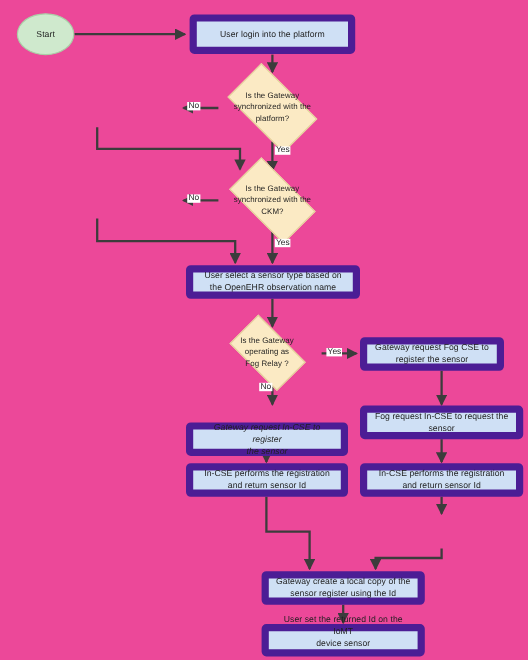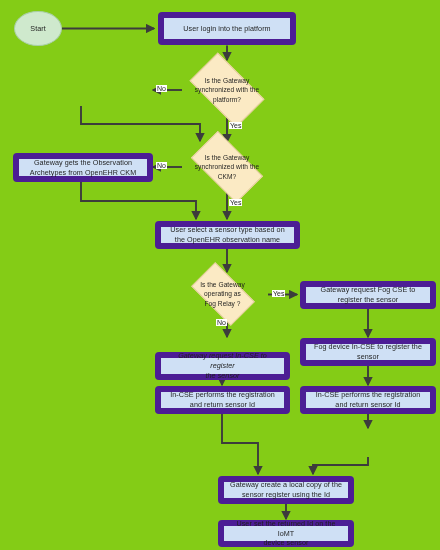--- a/index.html
+++ b/index.html
@@ -7,21 +7,21 @@
     padding: 0;
     background: #ffffff;
   }
   body {
     font-family: "Liberation Sans", sans-serif;
   }
   #canvas {
     position: relative;
     width: 440px;
     height: 550px;
-    background: #84cc16;
+    background: #ec4899;
     overflow: hidden;
   }
   svg.edges {
     position: absolute;
     left: 0;
     top: 0;
     width: 440px;
     height: 550px;
     pointer-events: none;
   }
@@ -146,69 +146,65 @@
   </div>
 
 
   <div class="node decision" style="left:182px; top:141px; width:90px; height:52px;">
     <div class="diamond-bg" style="width:64px;height:38px;left:13px;top:7px;"></div>
     <span class="lbl">Is the Gateway
 synchronized with the
 CKM?</span>
   </div>
 
-  <div class="node process" style="left:13px; top:153px; width:140px; height:29px;">
-    <span class="lbl">Gateway gets the Observation
-Archetypes from OpenEHR CKM</span>
-  </div>
 
   <div class="node process" style="left:155px; top:221px; width:145px; height:28px;">
     <span class="lbl">User select a sensor type based on
 the OpenEHR observation name</span>
   </div>
 
   <div class="node decision" style="left:177px; top:272px; width:91px; height:44px;">
     <div class="diamond-bg" style="width:56px;height:34px;left:18px;top:5px;"></div>
     <span class="lbl">Is the Gateway
 operating as
 Fog Relay ?</span>
   </div>
 
-  <div class="node process" style="left:300px; top:281px; width:136px; height:28px;">
+  <div class="node process" style="left:300px; top:281px; width:120px; height:28px;">
     <span class="lbl">Gateway request Fog CSE  to
 register the sensor</span>
   </div>
 
   <div class="node process" style="left:155px; top:352px; width:135px; height:28px;font-style:italic;">
     <span class="lbl">Gateway request In-CSE  to register
 the sensor</span>
   </div>
 
   <div class="node process" style="left:300px; top:338px; width:136px; height:28px;">
-    <span class="lbl">Fog device In-CSE to register the
+    <span class="lbl">Fog request In-CSE to request the
 sensor</span>
   </div>
 
   <div class="node process" style="left:155px; top:386px; width:135px; height:28px;">
     <span class="lbl">In-CSE  performs the registration
 and return sensor Id</span>
   </div>
 
   <div class="node process" style="left:300px; top:386px; width:136px; height:28px;">
     <span class="lbl">In-CSE  performs the registration
 and return sensor Id</span>
   </div>
 
 
   <div class="node process" style="left:218px; top:476px; width:136px; height:28px;">
     <span class="lbl">Gateway create a local copy of the
 sensor register using the Id</span>
   </div>
 
-  <div class="node process" style="left:218px; top:520px; width:136px; height:27px;">
+  <div class="node process" style="left:218px; top:520px; width:136px; height:27px;align-items:flex-end;">
     <span class="lbl">User set the returned Id on the IoMT
 device sensor</span>
   </div>
 
   <span class="edge-label" style="left:156px; top:85px;">No</span>
   <span class="edge-label" style="left:229px; top:122px;">Yes</span>
   <span class="edge-label" style="left:156px; top:162px;">No</span>
   <span class="edge-label" style="left:229px; top:199px;">Yes</span>
   <span class="edge-label" style="left:272px; top:290px;">Yes</span>
   <span class="edge-label" style="left:216px; top:319px;">No</span>

